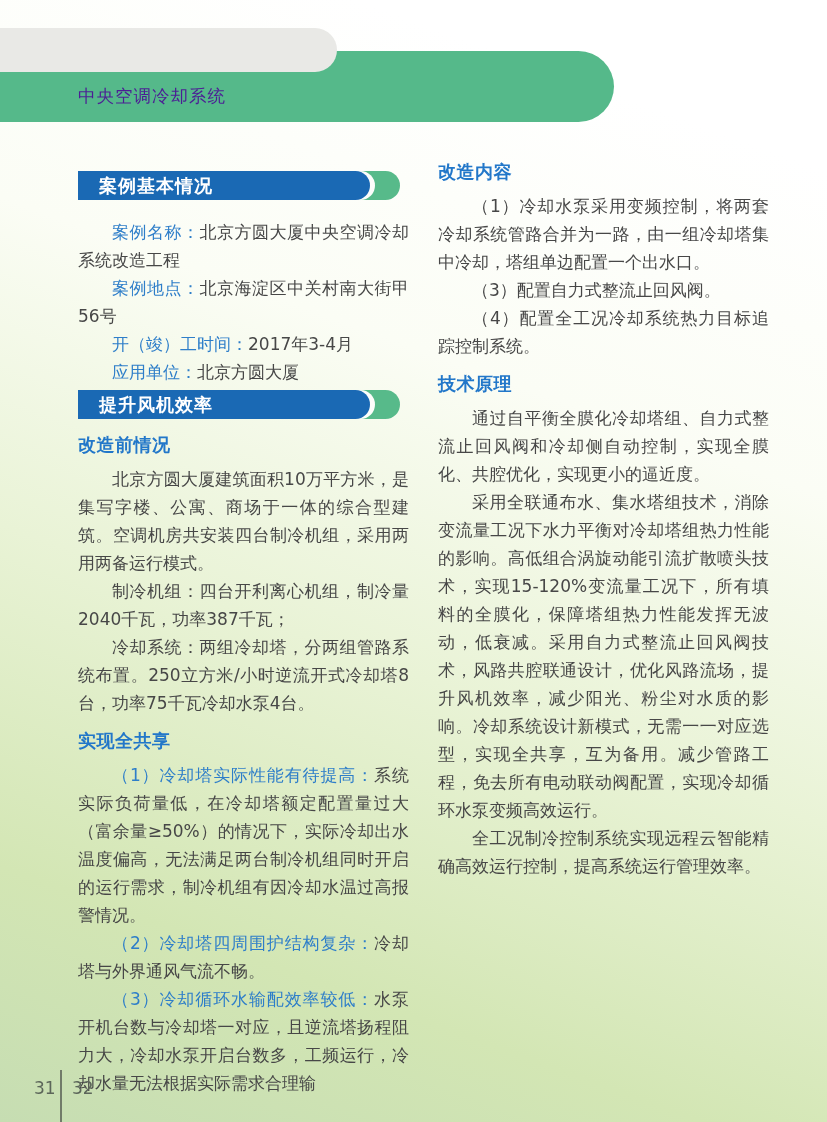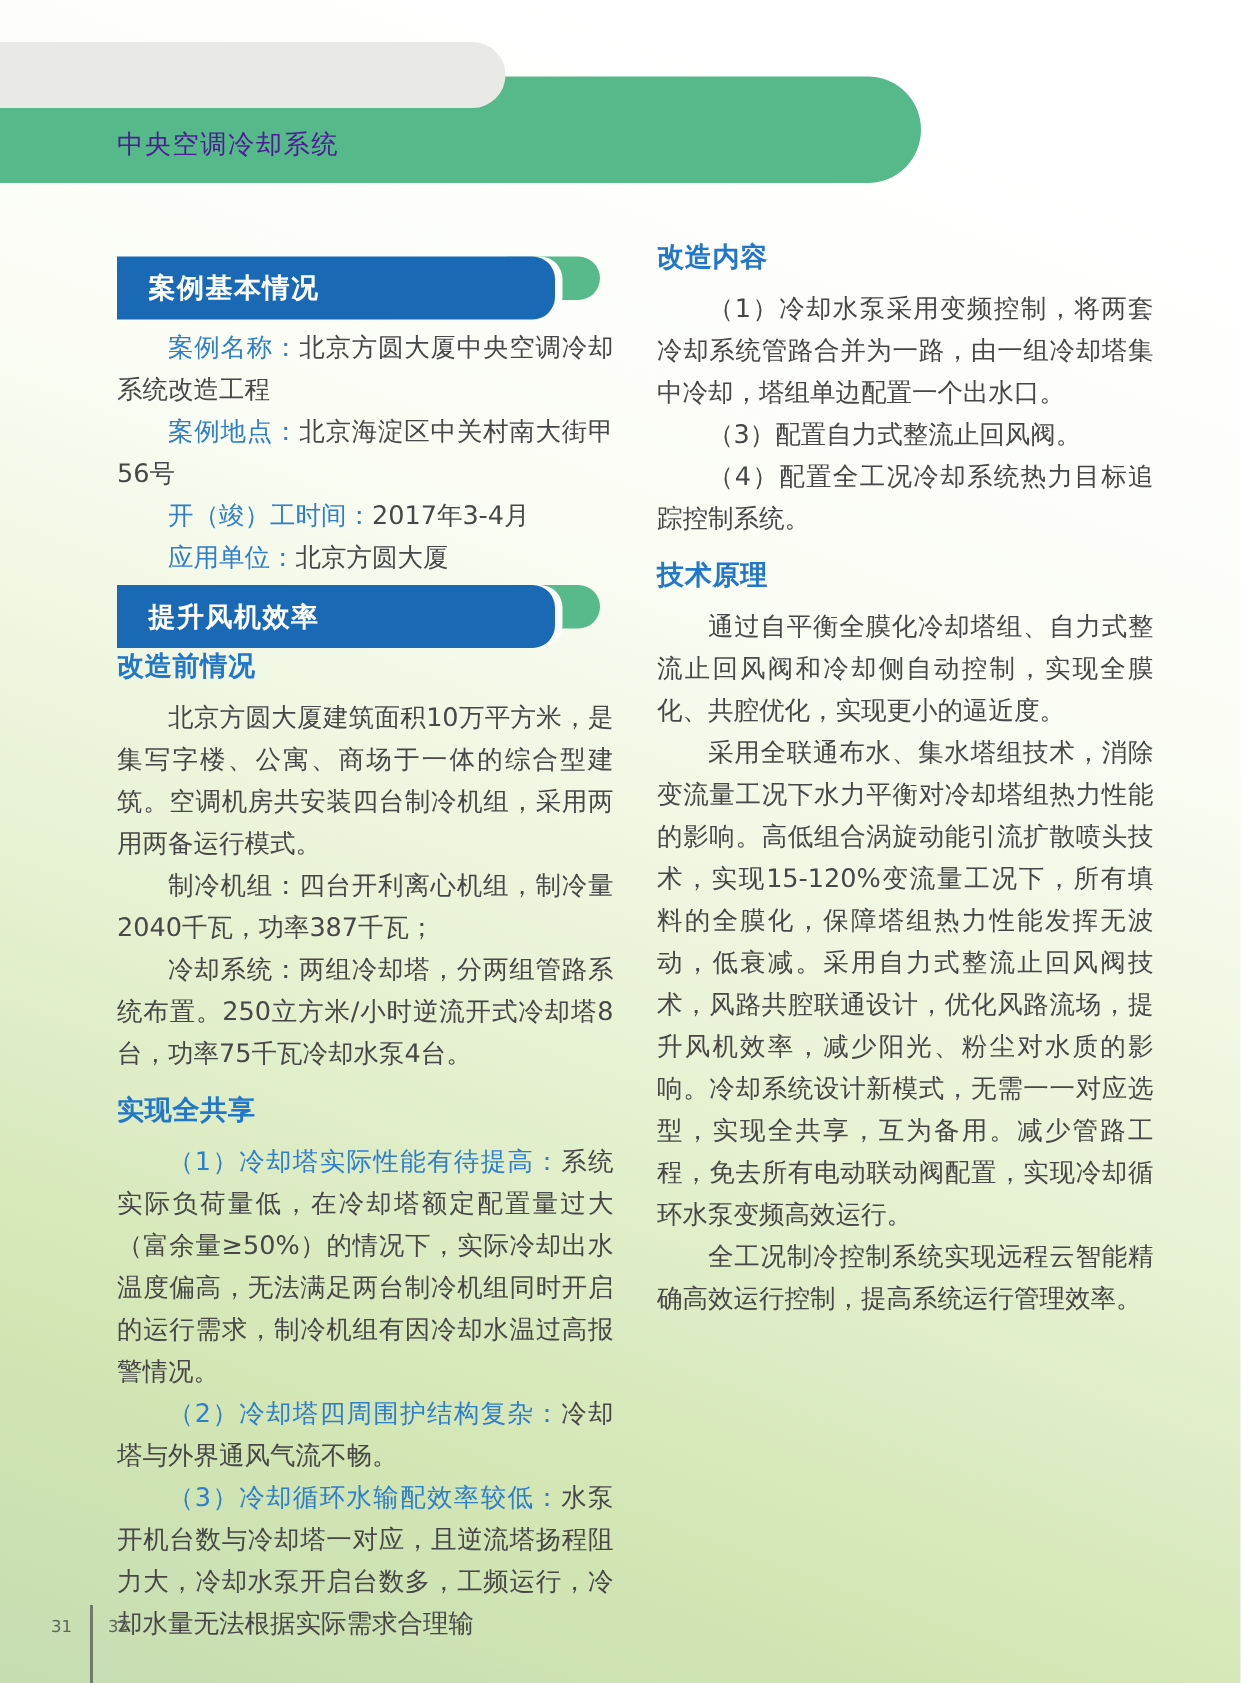--- a/index.html
+++ b/index.html
@@ -12,39 +12,39 @@
   .gray-ribbon{position:absolute;left:0;top:28px;width:337px;height:44px;
     background:#e9e9e6;border-radius:0 22px 22px 0;z-index:3;}
   .green-ribbon{position:absolute;left:0;top:51px;width:614px;height:71px;
     background:#55b98a;border-radius:0 36px 36px 0;z-index:2;}
   .page-title{position:absolute;left:78px;top:33px;color:#4c1d95;
     font-size:17.5px;letter-spacing:1px;}
   
   .banner{position:relative;height:29px;width:322px;margin:0 0 18px 0;}
   .banner .tab{position:absolute;right:0;top:0;width:62px;height:29px;
     background:#57ba8a;border-radius:0 15px 15px 0;}
-  .banner .bar{position:absolute;left:0;top:0;width:292px;height:42px;
+  .banner .bar{position:absolute;left:0;top:0;width:292px;height:29px;
     background:#1a69b4;border-radius:0 15px 15px 0;box-shadow:5px 0 0 #fcfdfb;
     display:flex;align-items:center;box-sizing:border-box;padding-left:21px;}
   .banner .bar span{color:#ffffff;font-weight:bold;font-size:18px;letter-spacing:1px;}
   
   .col{position:absolute;width:331px;}
   .col-left{left:78px;top:171px;}
   .col-right{left:438px;top:158px;}
   p.body{margin:0;font-size:17px;line-height:28px;color:#474747;
     text-align:justify;}
   p.indent{text-indent:2em;}
   .lbl{color:#2e7ec9;}
   h3.sec{margin:10px 0 6px 0;font-size:18px;line-height:28px;color:#2277c9;
     font-weight:bold;letter-spacing:0.5px;}
   h3.first{margin-top:0;}
   .fields{margin:0 0 4px 0;}
   .banner.second{margin-top:3px;margin-bottom:12px;}
   
-  .pageno{position:absolute;top:1078px;font-size:11px;color:#5c665a;}
+  .pageno{position:absolute;top:1078px;font-size:17px;color:#5c665a;}
   .pageno-left{left:34px;}
   .pageno-right{left:72px;}
   .pageno-divider{position:absolute;left:60px;top:1070px;width:2px;height:52px;
     background:#717b69;}
 </style>
 </head>
 <body>
 
 <div class="gray-ribbon"></div>
 <div class="green-ribbon">

